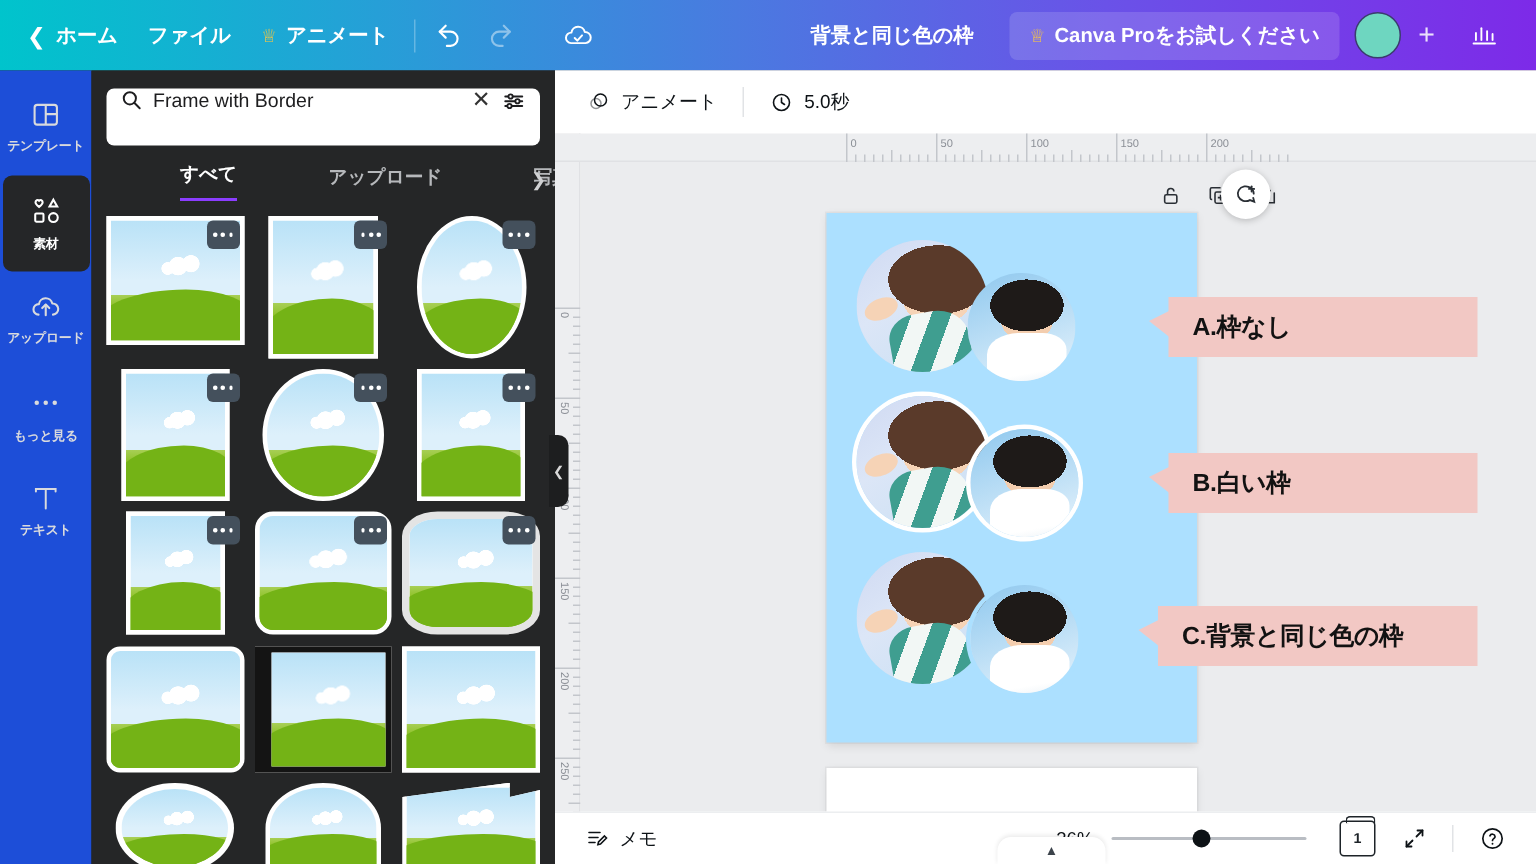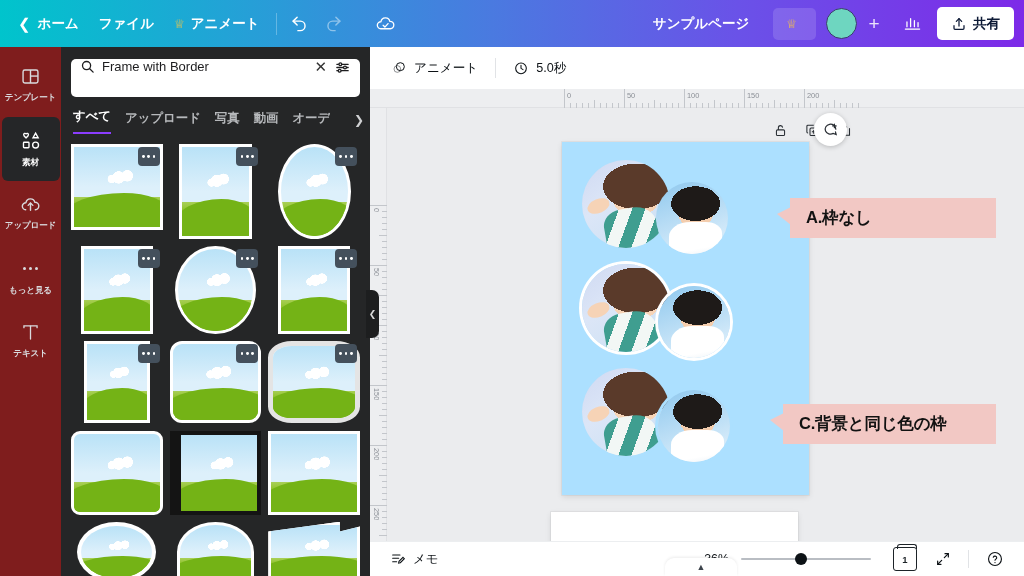--- a/index.html
+++ b/index.html
@@ -46,21 +46,21 @@
   }
   .share-btn {
     display: flex; align-items: center; gap: 6px; height: 33px;
     padding: 0 14px; border-radius: 5px; background: #fff; color: #0d1a36;
     font-size: 13.5px; font-weight: 700; cursor: pointer;
   }
 
   
   .rail {
     position: absolute; left: 0; top: 47px; width: 61px; height: 529px;
-    background: #7f1d1d; display: flex; flex-direction: column;
+    background: #1d4ed8; display: flex; flex-direction: column;
     align-items: center; padding-top: 6px;
   }
   .rail-item {
     width: 58px; height: 64px; display: flex; flex-direction: column;
     align-items: center; justify-content: center; gap: 5px;
     color: #d9dadd; cursor: pointer; border-radius: 6px;
   }
   .rail-item.active { background: #252628; color: #fff; }
   .rail-label { font-size: 8.6px; font-weight: 700; letter-spacing: -.2px; }
   .dots3 { display: flex; gap: 3px; align-items: center; height: 22px; }
@@ -75,21 +75,21 @@
   .searchbox {
     display: flex; align-items: flex-start; height: 38px; background: #fff;
     border-radius: 5px; padding: 0 9px; gap: 7px;
   }
   .search-val { flex: 1; font-size: 13px; color: #1d1d1f; }
   .search-x { color: #333; font-size: 15px; cursor: pointer; line-height: 1; }
   .tabsrow {
     display: flex; align-items: flex-end; gap: 14px; padding: 11px 12px 0 12px;
     color: #b6b8bb; font-size: 12.4px; font-weight: 700; position: relative;
   }
-  .tab { padding-bottom: 7px; cursor: pointer; white-space: nowrap; }
+  .tab { padding-bottom: 7px; cursor: pointer; white-space: nowrap; margin-left: 47px; }
   .tab.active { color: #fff; border-bottom: 2.5px solid #8b3dff; }
   .tab.cut { overflow: hidden; max-width: 38px; }
   .tab-arrow { position: absolute; right: 6px; bottom: 7px; color: #d0d1d3; font-size: 12px; cursor: pointer; }
 
   .grid {
     display: grid; grid-template-columns: repeat(3, 1fr); gap: 7px;
     padding: 10px 10px 0 10px; height: 448px; overflow: hidden;
   }
   .cell { position: relative; width: 100%; }
   .frame { position: relative; width: 100%; overflow: hidden; background: #fff; }
@@ -157,21 +157,21 @@
   }
   .pt-ico {
     width: 24px; height: 24px; display: flex; align-items: center;
     justify-content: center; cursor: pointer; border-radius: 4px; color: #2a2f35;
   }
 
   .page {
     position: absolute; left: 564px; top: 34px; width: 247px; height: 353px;
     background: #ace0ff; transform: translateX(-400px);
   }
-  .page-shadow { box-shadow: 0 0 0 1px rgba(0,0,0,.04), 0 2px 6px rgba(0,0,0,.10); margin-left: 11px; }
+  .page-shadow { box-shadow: 0 0 0 1px rgba(0,0,0,.04), 0 2px 6px rgba(0,0,0,.10); }
   .page2 {
     position: absolute; left: 164px; top: 404px; width: 247px; height: 60px;
     background: #fff; box-shadow: 0 0 0 1px rgba(0,0,0,.04), 0 2px 6px rgba(0,0,0,.10);
   }
   .comment-fab {
     position: absolute; left: 427px; top: 5px; width: 33px; height: 33px;
     border-radius: 50%; background: #fff; box-shadow: 0 1px 5px rgba(0,0,0,.22);
     display: flex; align-items: center; justify-content: center; cursor: pointer; z-index: 9;
   }
   .kcirc { position: absolute; border-radius: 50%; overflow: hidden; }
@@ -275,47 +275,40 @@
           <path d="M20 9 h-9 a6 6 0 0 0 0 12 h3"></path>
       </svg>
     </div>
     <div class="tb-icobtn" style="margin-left:18px">
       <svg width="21" height="21" viewBox="0 0 24 24" fill="none" stroke="#fff" stroke-width="1.5" stroke-linecap="round" stroke-linejoin="round">
         <path d="M6.5 18 A4 4 0 0 1 6.8 10 A5.2 5.2 0 0 1 17 9.5 A3.9 3.9 0 0 1 17.5 18 Z"></path>
         <path d="M9.3 14.1 l2 2 l3.6 -4"></path>
       </svg>
     </div>
     <div class="spacer"></div>
-    <div class="page-title">サンプルページ</div>
+    <div class="page-title">背景と同じ色の枠</div>
     <div style="width:14px"></div>
     <div class="pro-pill">
       <span class="crown">♕</span>
+      <span>Canva Proをお試しください</span>
     </div>
     <div style="width:10px"></div>
     <div class="avatar"></div>
     <div class="plus-btn">+</div>
     <div style="width:6px"></div>
     <div class="tb-icobtn">
       <svg width="19" height="19" viewBox="0 0 24 24" fill="none" stroke="#fff" stroke-width="1.6" stroke-linecap="round">
         <path d="M5 16 V10"></path>
           <path d="M9.6 16 V6"></path>
           <path d="M14.4 16 V8.5"></path>
           <path d="M19 16 V11"></path>
           <path d="M3 19 h18"></path>
       </svg>
     </div>
     <div style="width:8px"></div>
-    <div class="share-btn">
-      <svg width="16" height="16" viewBox="0 0 24 24" fill="none" stroke="#0d1a36" stroke-width="1.9" stroke-linecap="round" stroke-linejoin="round">
-        <path d="M12 15 V4"></path>
-          <path d="M8 8 l4 -4 l4 4"></path>
-          <path d="M4.5 14.5 v4 a1.5 1.5 0 0 0 1.5 1.5 h12 a1.5 1.5 0 0 0 1.5 -1.5 v-4"></path>
-      </svg>
-      <span>共有</span>
-    </div>
     <div style="width:10px"></div>
   </div>
 
   <div class="rail">
     <div class="rail-item">
       <svg width="21" height="21" viewBox="0 0 24 24" fill="none" stroke="currentColor" stroke-width="1.6">
         <rect x="3.5" y="4.5" width="17" height="15" rx="2"></rect>
           <path d="M12 4.5 V19.5"></path>
           <path d="M12 11.5 H20.5"></path>
       </svg>
@@ -705,20 +698,24 @@
 
         <div class="kcirc kgirl" style="left:20px;top:18px;width:88px;height:88px"></div>
         <div class="kcirc kboy" style="left:94px;top:40px;width:72px;height:72px"></div>
         <div class="bubble" style="left:228px;top:56px;width:206px;height:40px">
           <span class="tail"></span>
           <span>A.枠なし</span>
         </div>
 
         <div class="kcirc kgirl" style="left:20px;top:122px;width:88px;height:88px;box-shadow:0 0 0 3px #fff"></div>
         <div class="kcirc kboy" style="left:96px;top:144px;width:72px;height:72px;box-shadow:0 0 0 3px #fff"></div>
+        <div class="bubble" style="left:228px;top:160px;width:206px;height:40px">
+          <span class="tail"></span>
+          <span>B.白い枠</span>
+        </div>
 
         <div class="kcirc kgirl" style="left:20px;top:226px;width:88px;height:88px;box-shadow:0 0 0 3px #ace0ff"></div>
         <div class="kcirc kboy" style="left:96px;top:248px;width:72px;height:72px;box-shadow:0 0 0 3px #ace0ff"></div>
         <div class="bubble" style="left:221px;top:262px;width:213px;height:40px">
           <span class="tail"></span>
           <span>C.背景と同じ色の枠</span>
         </div>
       </div>
 
       <div class="page2"></div>

